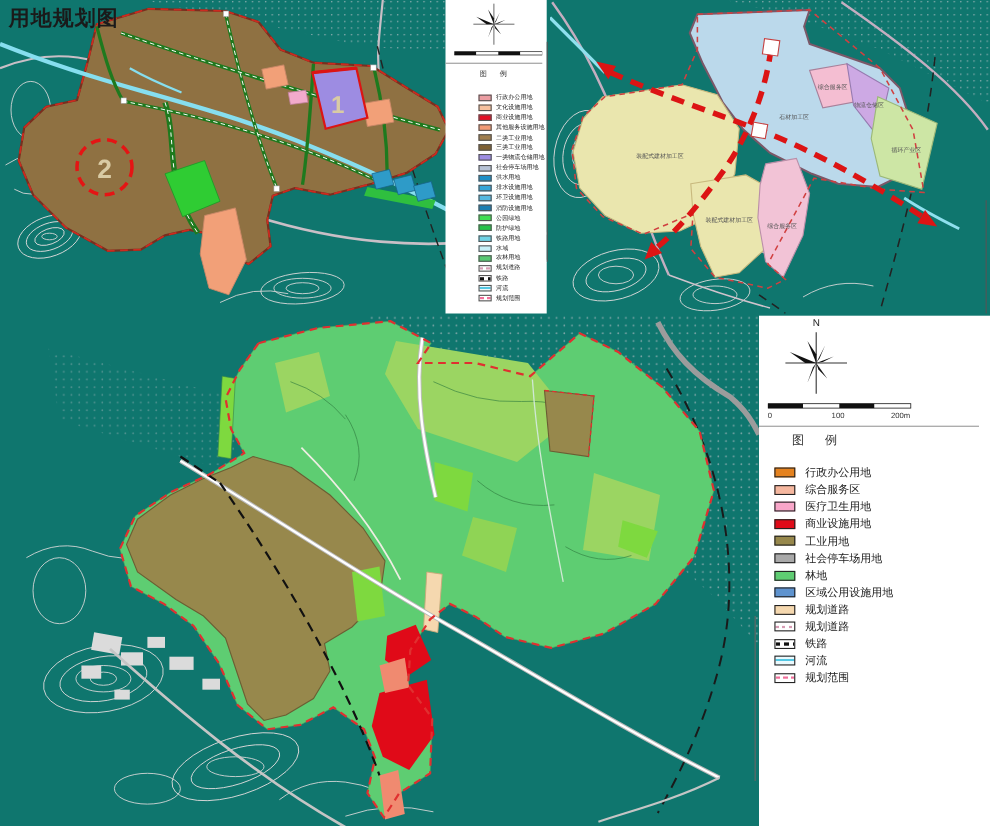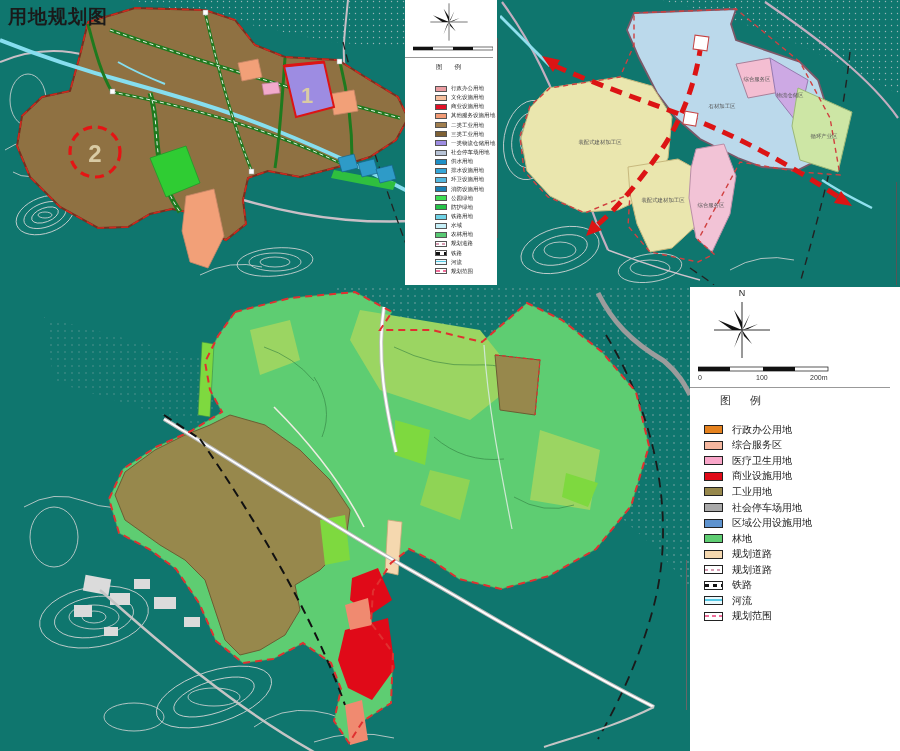--- a/index.html
+++ b/index.html
@@ -427,26 +427,26 @@
         </div>
       <div class="row">
           <span class="chip" style="background: rgb(151, 136, 76);"></span>
           <span class="lt">工业用地</span>
         </div>
       <div class="row">
           <span class="chip" style="background: rgb(169, 169, 169);"></span>
           <span class="lt">社会停车场用地</span>
         </div>
       <div class="row">
+          <span class="chip" style="background: rgb(94, 205, 114);"></span>
+          <span class="lt">林地</span>
+        </div>
+      <div class="row">
           <span class="chip" style="background: rgb(94, 147, 207);"></span>
           <span class="lt">区域公用设施用地</span>
-        </div>
-      <div class="row">
-          <span class="chip" style="background: rgb(94, 205, 114);"></span>
-          <span class="lt">林地</span>
         </div>
       <div class="row">
           <span class="chip" style="background: rgb(245, 216, 175);"></span>
           <span class="lt">规划道路</span>
         </div>
       <div class="row">
           <span class="chip k-road"></span>
           <span class="lt">规划道路</span>
         </div>
       <div class="row">

